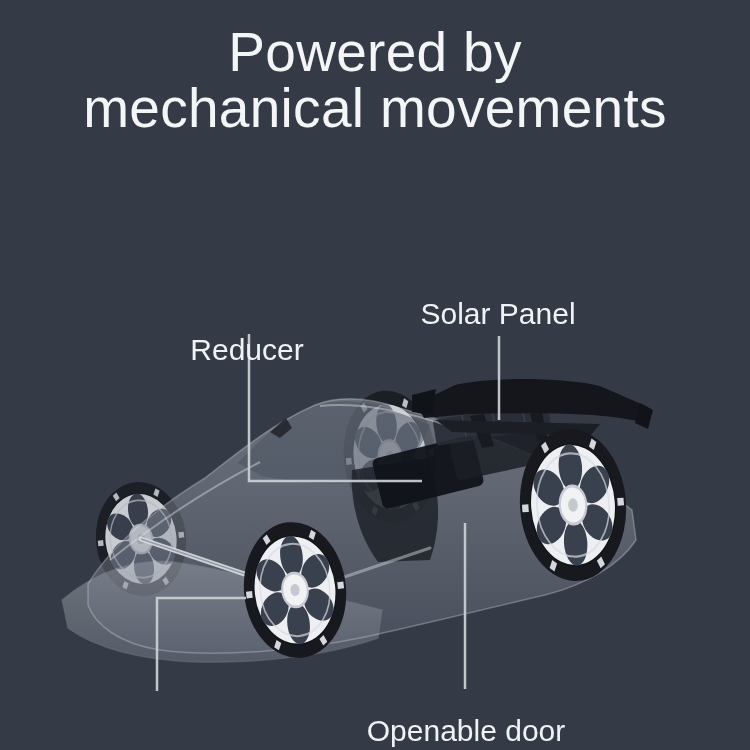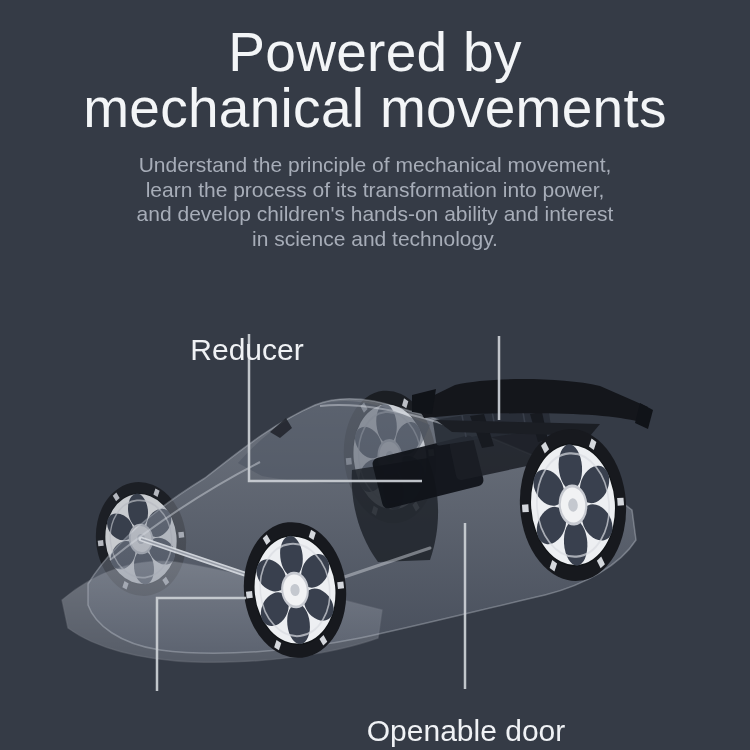--- a/index.html
+++ b/index.html
@@ -30,26 +30,20 @@
 </head>
 <body>
 
 <div class="stage">
 
   <div class="title">
     <div>Powered by</div>
     <div>mechanical movements</div>
   </div>
 
-  <div class="subtitle">
-    <div>Understand the principle of mechanical movement,</div>
-    <div>learn the process of its transformation into power,</div>
-    <div>and develop children's hands-on ability and interest</div>
-    <div>in science and technology.</div>
-  </div>
 
   <svg class="diagram" viewBox="0 0 750 750" aria-hidden="true">
     <defs>
       <linearGradient id="bodyGrad" x1="0" y1="0" x2="0" y2="1">
         <stop offset="0" stop-color="#c2c8d2"></stop>
         <stop offset="1" stop-color="#646c7c"></stop>
       </linearGradient>
       <linearGradient id="splitGrad" x1="0" y1="0" x2="0" y2="1">
         <stop offset="0" stop-color="#dfe3ea"></stop>
         <stop offset="1" stop-color="#9aa0ac"></stop>
@@ -140,15 +134,16 @@
 
     <g stroke="#c9cdd3" stroke-width="2.5" fill="none" opacity="0.95">
       <polyline points="249,334 249,481 422,481"></polyline>
       <line x1="499" y1="336" x2="499" y2="420"></line>
       <polyline points="157,691 157,598 246,598"></polyline>
       <line x1="465" y1="689" x2="465" y2="523"></line>
     </g>
   </svg>
 
   <div class="part-label lbl-reducer">Reducer</div>
+  <div class="part-label lbl-solar">Solar Panel</div>
   <div class="part-label lbl-door">Openable door</div>
 
 </div>
 
 </body></html>

